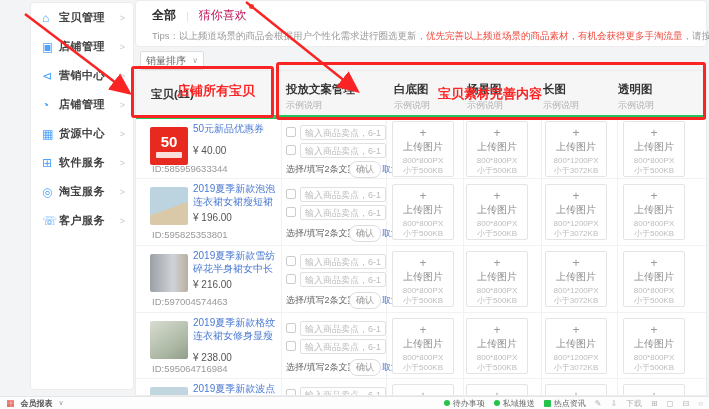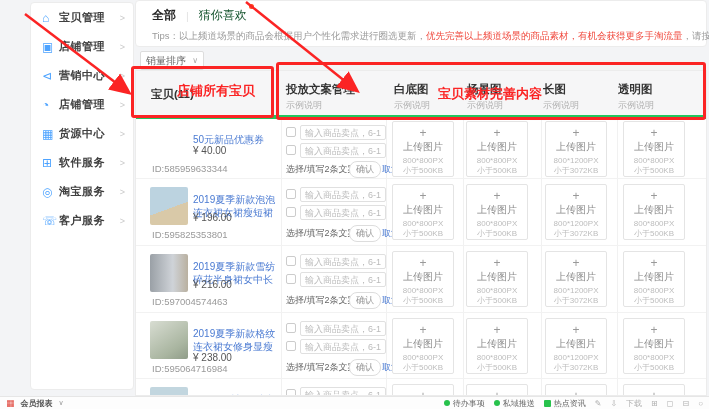--- a/index.html
+++ b/index.html
@@ -15,21 +15,21 @@
   .side-ico { color:#4da3ff; font-size:12px; width:17px; flex:none; }
   .side-label { font-size:11px; color:#404040; font-weight:700; letter-spacing:.5px; }
   .side-chev { margin-left:auto; color:#c9c9c9; font-size:9px; }
 
   
   .topcard { left:135px; top:0; width:572px; height:47px; background:#fff;
              border:1px solid #ececec; border-radius:4px; }
   .tabs { position:absolute; left:16px; top:6px; display:flex; align-items:center; gap:10px; }
   .tab-all { font-size:12px; color:#222; font-weight:700; }
   .tab-div { color:#e3e3e3; font-size:11px; }
-  .tab-guess { font-size:12px; color:#14532d; position:relative; }
+  .tab-guess { font-size:12px; color:#be185d; position:relative; }
   .tab-dot { position:absolute; right:-7px; top:-3px; width:5px; height:5px;
              border-radius:50%; background:#ff4b1f; }
   .tips { position:absolute; left:16px; top:29px; font-size:9.5px; white-space:nowrap; }
   .tips .t-gray { color:#9b9b9b; }
   .tips .t-red { color:#f0483c;margin-top:16px; }
 
   
   .sort { left:140px; top:51px; width:64px; height:19px; background:#fff;
           border:1px solid #ddd; border-radius:2px; display:flex; align-items:center;
           padding:0 5px; cursor:pointer; }
@@ -50,21 +50,21 @@
   .p-img { position:absolute; left:14px; top:8px; width:38px; height:38px; border-radius:2px; }
   .img-photo1 { background:linear-gradient(160deg,#bcd3e0 55%,#d9c9a8 55%); }
   .img-photo2 { background:linear-gradient(90deg,#9aa0a6,#cfd3d8 60%,#b9b0a0); }
   .img-photo3 { background:linear-gradient(145deg,#d8ddd2,#a9b5a0 70%,#8f9c88); }
   .img-photo4 { background:linear-gradient(180deg,#c2d6df 60%,#6c7f8a 60%); }
   .coupon { background:#e8291f; display:flex; flex-direction:column; align-items:center;
             justify-content:center; color:#fff; }
   .coupon-num { font-size:15px; font-weight:700; line-height:1; }
   .coupon-band { margin-top:3px; width:26px; height:6px; background:rgba(255,255,255,.85);
                  border-radius:1px; }
-  .p-title { position:absolute; left:57px; top:15px; width:86px; font-size:10px; line-height:1.25;
+  .p-title { position:absolute; left:57px; top:4px; width:86px; font-size:10px; line-height:1.25;
              color:#4a7ad2; cursor:pointer; overflow:hidden; max-height:26px; }
   .p-price { position:absolute; left:57px; font-size:10px; color:#555; }
   .p-id { position:absolute; left:16px; font-size:9.5px; color:#999; }
 
   
   .chk { position:absolute; left:150px; width:10px; height:10px; border:1px solid #ccc;
          border-radius:2px; background:#fff; cursor:pointer; }
   .cin { position:absolute; left:164px; width:86px; height:15px; border:1px solid #e0e0e0;
          border-radius:2px; font-size:9px; color:#444; padding:0 4px;
          font-family:"Liberation Sans","DejaVu Sans",sans-serif; }
@@ -183,20 +183,24 @@
     <span class="th-sub" style="left:258px">示例说明</span>
     <span class="th" style="left:331px">场景图</span>
     <span class="th-sub" style="left:331px">示例说明</span>
     <span class="th" style="left:407px">长图</span>
     <span class="th-sub" style="left:407px">示例说明</span>
     <span class="th" style="left:482px">透明图</span>
     <span class="th-sub" style="left:482px">示例说明</span>
   </div>
 
   <div class="trow" style="top:48px;height:60px">
+    <div class="p-img coupon">
+      <span class="coupon-num">50</span>
+      <span class="coupon-band"></span>
+    </div>
     <div class="p-title">50元新品优惠券</div>
     <div class="p-price" style="top:26px">¥ 40.00</div>
     <div class="p-id" style="top:44px">ID:585959633344</div>
     <div class="chk" style="top:8px"></div>
     <input class="cin" style="top: 6px;" placeholder="输入商品卖点，6-12字">
     <div class="chk" style="top:26px"></div>
     <input class="cin" style="top: 24px;" placeholder="输入商品卖点，6-12字">
     <div class="c-hint" style="top:44px">选择/填写2条文案</div>
     <div class="c-confirm" style="top:42px">确认</div>
     <div class="c-cancel" style="top:42px">取消</div>

